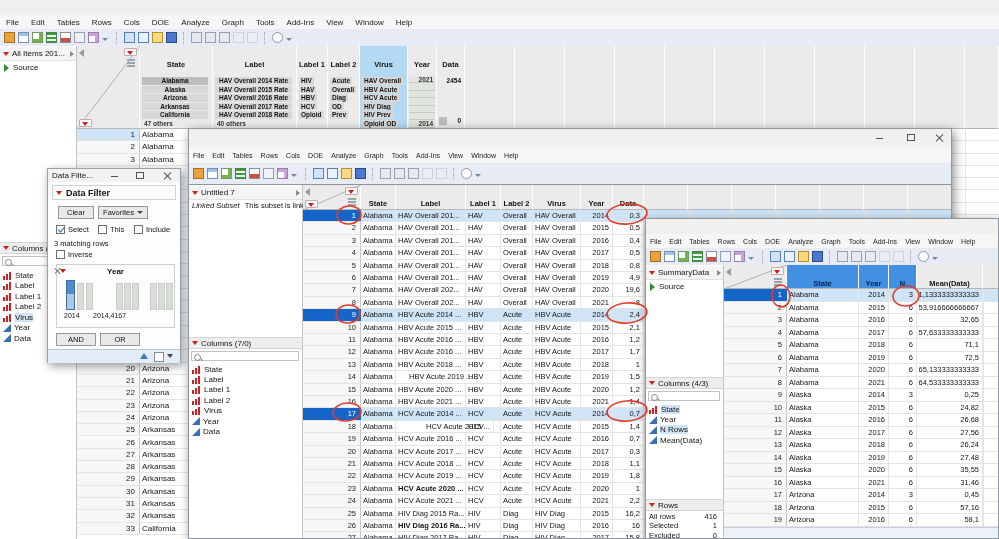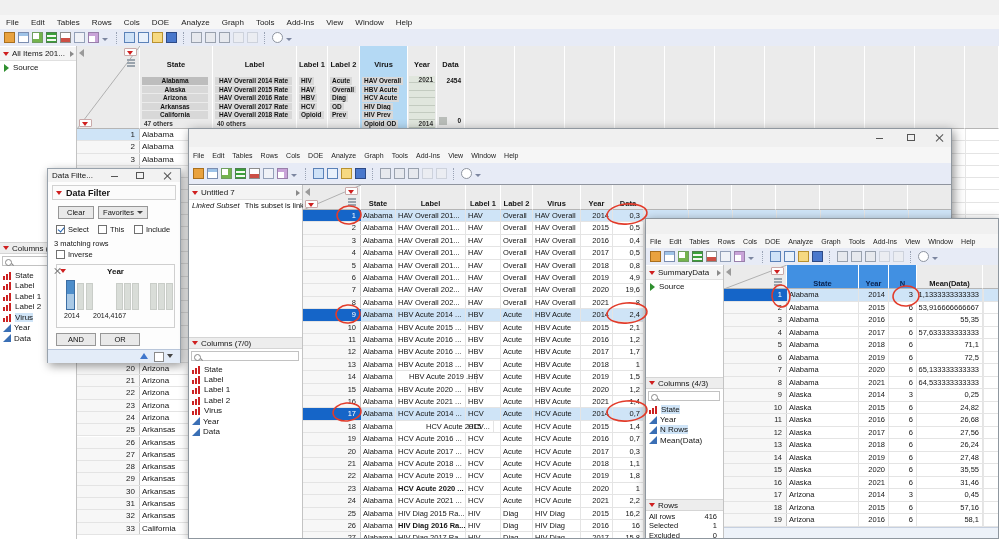--- a/index.html
+++ b/index.html
@@ -1061,21 +1061,21 @@
         <span class="tcell" style="left: 63px; width: 72px;">Alabama</span>
         <span class="tcell ra" style="left: 135px; width: 30px;">2015</span>
         <span class="tcell ra" style="left: 165px; width: 28px;">6</span>
         <span class="tcell ra" style="left: 193px; width: 66px;">53,916666666667</span>
       </div>
       <div class="trow" style="left: 78px; top: 95px; width: 276px; height: 12.5px; font-size: 7.5px; line-height: 12.5px;">
         <span class="tcell num ra" style="left: 0px; width: 63px;">3</span>
         <span class="tcell" style="left: 63px; width: 72px;">Alabama</span>
         <span class="tcell ra" style="left: 135px; width: 30px;">2016</span>
         <span class="tcell ra" style="left: 165px; width: 28px;">6</span>
-        <span class="tcell ra" style="left: 193px; width: 66px;">55,35</span>
+        <span class="tcell ra" style="left: 193px; width: 66px;">32,65</span>
       </div>
       <div class="trow" style="left: 78px; top: 107.5px; width: 276px; height: 12.5px; font-size: 7.5px; line-height: 12.5px;">
         <span class="tcell num ra" style="left: 0px; width: 63px;">4</span>
         <span class="tcell" style="left: 63px; width: 72px;">Alabama</span>
         <span class="tcell ra" style="left: 135px; width: 30px;">2017</span>
         <span class="tcell ra" style="left: 165px; width: 28px;">6</span>
         <span class="tcell ra" style="left: 193px; width: 66px;">57,633333333333</span>
       </div>
       <div class="trow" style="left: 78px; top: 120px; width: 276px; height: 12.5px; font-size: 7.5px; line-height: 12.5px;">
         <span class="tcell num ra" style="left: 0px; width: 63px;">5</span>

